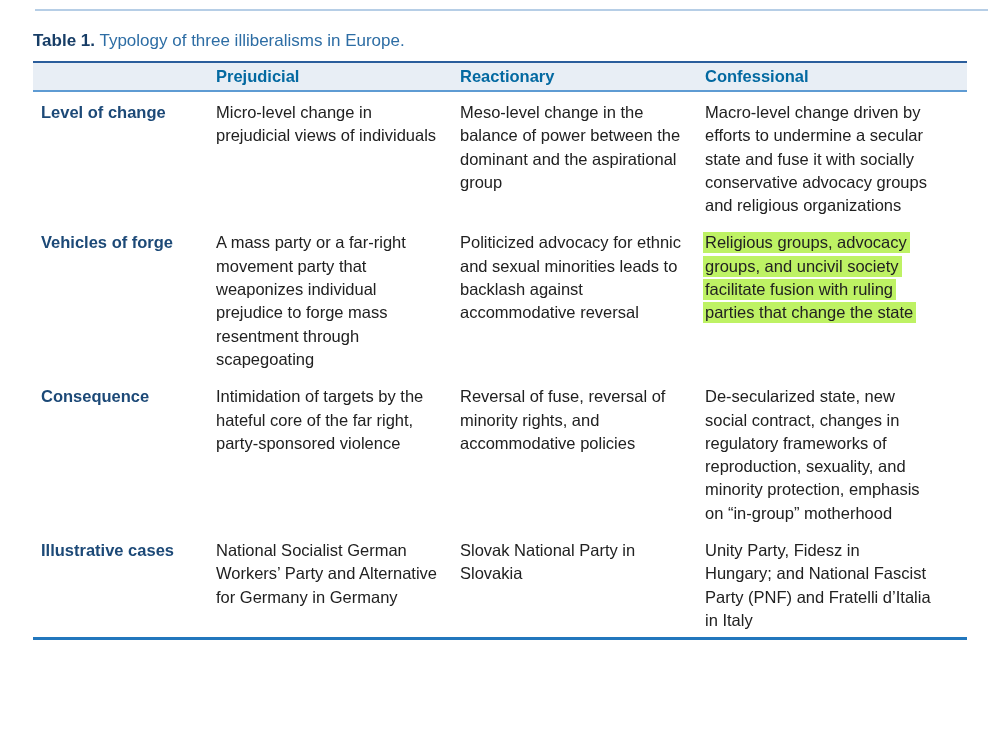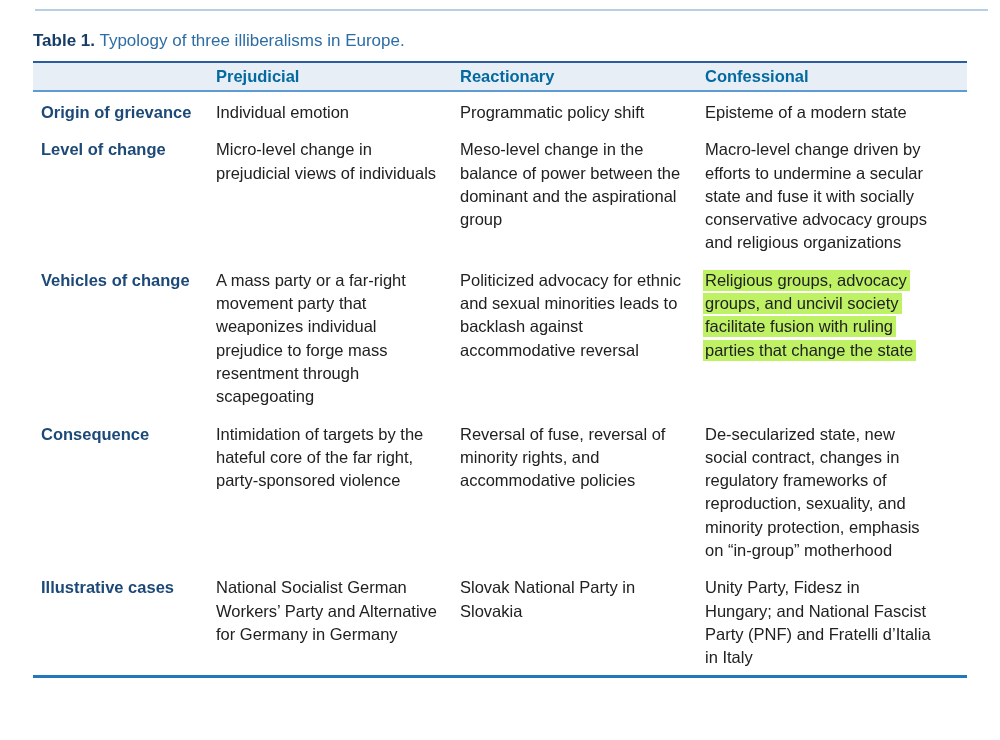--- a/index.html
+++ b/index.html
@@ -103,33 +103,27 @@
       <thead>
         <tr>
           <th class="rowhead-col"></th>
           <th>Prejudicial</th>
           <th>Reactionary</th>
           <th>Confessional</th>
         </tr>
       </thead>
       <tbody>
         <tr>
-          <td class="rowlabel">Origin of grievance</td>
-          <td>Individual emotion</td>
-          <td>Programmatic policy shift</td>
-          <td class="last">Episteme of a modern state</td>
-        </tr>
-        <tr>
           <td class="rowlabel">Level of change</td>
           <td>Micro-level change in prejudicial views of individuals</td>
           <td>Meso-level change in the balance of power between the dominant and the aspirational group</td>
           <td class="last">Macro-level change driven by efforts to undermine a secular state and fuse it with socially conservative advocacy groups and religious organizations</td>
         </tr>
         <tr>
-          <td class="rowlabel">Vehicles of change</td>
+          <td class="rowlabel">Vehicles of forge</td>
           <td>A mass party or a far-right movement party that weaponizes individual prejudice to forge mass resentment through scapegoating</td>
           <td>Politicized advocacy for ethnic and sexual minorities leads to backlash against accommodative reversal</td>
           <td class="last"><span class="hl">Religious groups, advocacy groups, and uncivil society facilitate fusion with ruling parties that change the state</span></td>
         </tr>
         <tr>
           <td class="rowlabel">Consequence</td>
           <td>Intimidation of targets by the hateful core of the far right, party-sponsored violence</td>
           <td>Reversal of fuse, reversal of minority rights, and accommodative policies</td>
           <td class="last">De-secularized state, new social contract, changes in regulatory frameworks of reproduction, sexuality, and minority protection, emphasis on “in-group” motherhood</td>
         </tr>

